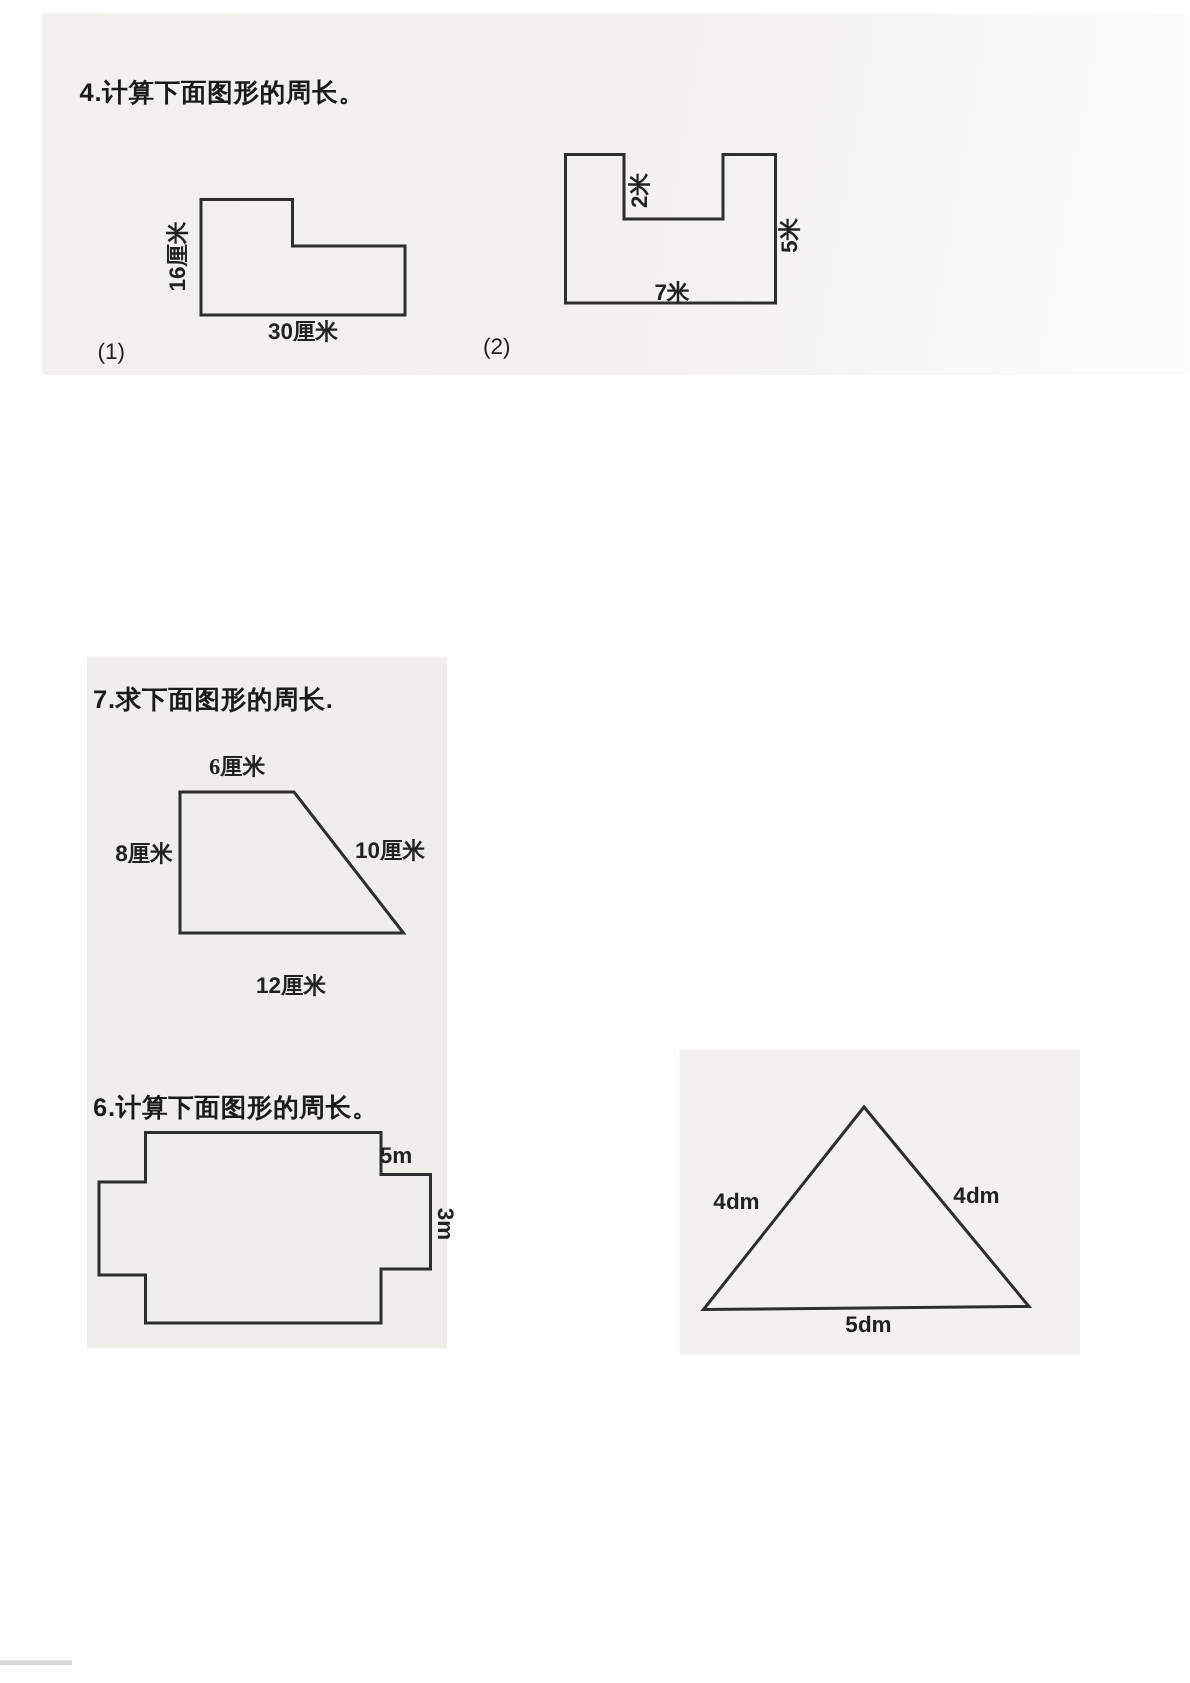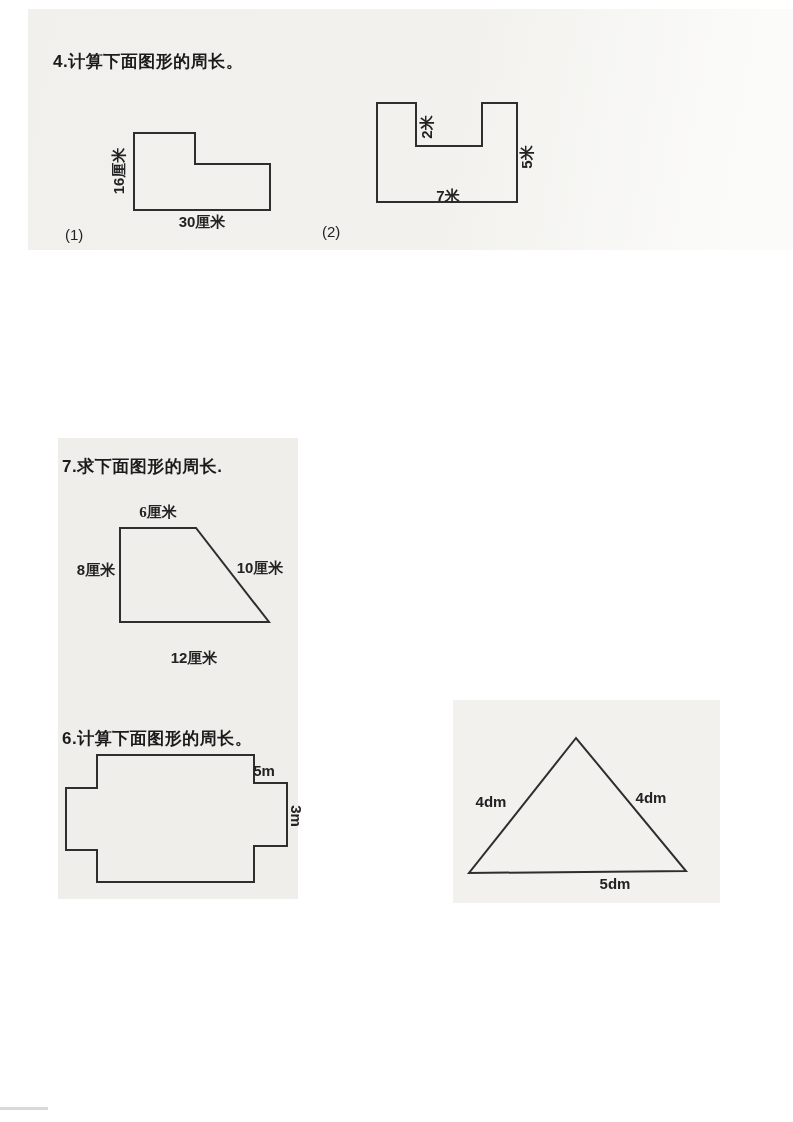--- a/index.html
+++ b/index.html
@@ -64,15 +64,15 @@
 <div class="dim" style="left:248px;top:763px;width:32px;">5m</div>
 <div class="dim rot-cw" style="left:280px;top:808px;width:32px;">3m</div>
 
 <div class="scan-block block-tri"></div>
 
 <svg class="fig" style="left:455px;top:726px;" width="245" height="160">
   <polygon points="121,12 14,147 231,145"></polygon>
 </svg>
 <div class="dim" style="left:469px;top:794px;width:44px;">4dm</div>
 <div class="dim" style="left:629px;top:790px;width:44px;">4dm</div>
-<div class="dim" style="left:557px;top:876px;width:44px;margin-left:36px;">5dm</div>
+<div class="dim" style="left:557px;top:876px;width:44px;">5dm</div>
 
 <div class="artifact"></div>
 
 </body></html>

